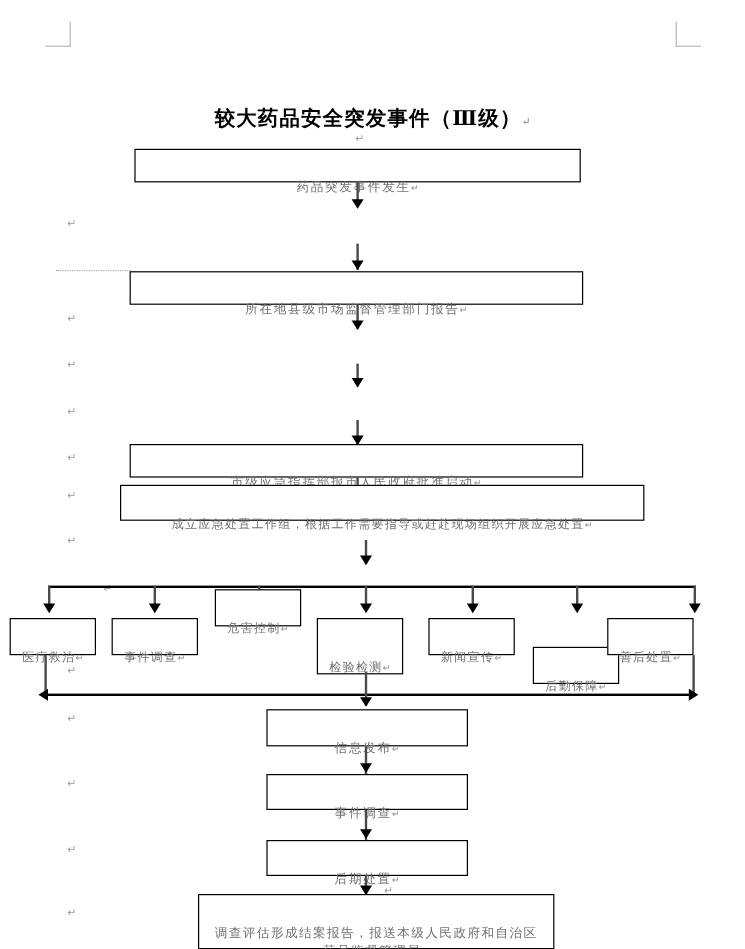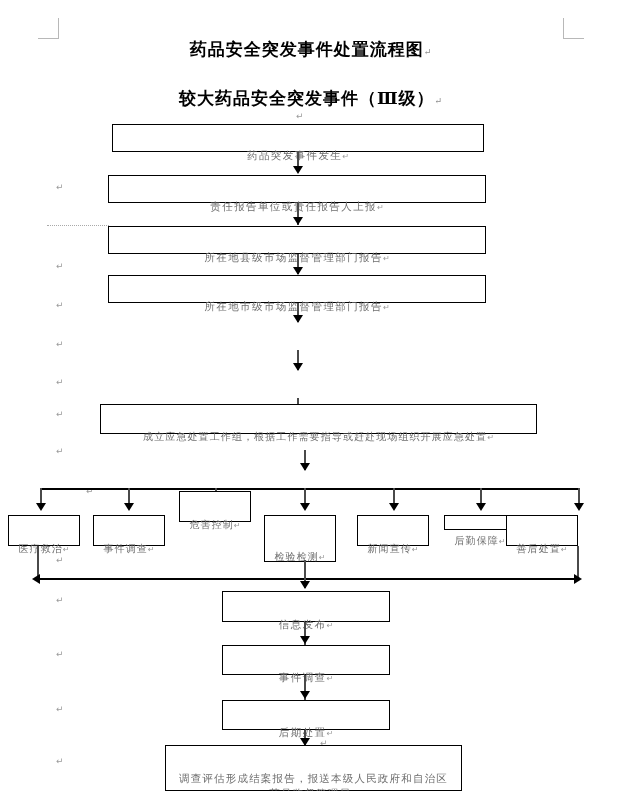--- a/index.html
+++ b/index.html
@@ -75,23 +75,20 @@
 
   <div class="cropmark" style="left:38px;top:18px;">
     <i class="cm-v" style="left:20px;top:0;"></i>
     <i class="cm-h" style="left:0;top:20px;"></i>
   </div>
   <div class="cropmark" style="left:563px;top:18px;">
     <i class="cm-v" style="left:0;top:0;"></i>
     <i class="cm-h" style="left:0;top:20px;"></i>
   </div>
 
-  <div class="title" style="top:38px;">
-    <span>药品安全突发事件处置流程图</span><span class="pm">↵</span>
-  </div>
   <div class="title" style="top:87px;">
     <span>较大药品安全突发事件（Ⅲ级）</span><span class="pm">↵</span>
   </div>
 
   <div class="pilcrow" style="left:56px;top:183px;">↵</div>
   <div class="pilcrow" style="left:56px;top:262px;">↵</div>
   <div class="pilcrow" style="left:56px;top:301px;">↵</div>
   <div class="pilcrow" style="left:56px;top:340px;">↵</div>
   <div class="pilcrow" style="left:56px;top:378px;">↵</div>
   <div class="pilcrow" style="left:56px;top:410px;">↵</div>
@@ -108,41 +105,38 @@
   <div class="pilcrow" style="left:320px;top:739px;">↵</div>
 
   <div class="dotline" style="left:47px;top:225px;width:62px;"></div>
 
   <div class="box" style="left:112px;top:124px;width:372px;height:28px;">
     <span class="txt"><span>药品突发事件发生</span><span class="pm">↵</span></span>
   </div>
   <div class="vline" style="left:297px;top:152px;height:20px;"></div>
   <div class="arrow-d" style="left:293px;top:166px;"></div>
 
-  <div class="box" style="left:108px;top:175px;width:378px;height:28px;">
-    <span class="txt"><span>责任报告单位或责任报告人上报</span><span class="pm">↵</span></span>
-  </div>
   <div class="vline" style="left:297px;top:203px;height:22px;"></div>
   <div class="arrow-d" style="left:293px;top:217px;"></div>
 
   <div class="box" style="left:108px;top:226px;width:378px;height:28px;">
     <span class="txt"><span>所在地县级市场监督管理部门报告</span><span class="pm">↵</span></span>
   </div>
   <div class="vline" style="left:297px;top:254px;height:20px;"></div>
   <div class="arrow-d" style="left:293px;top:267px;"></div>
 
-  <div class="box" style="left:108px;top:275px;width:378px;height:28px;">
-    <span class="txt"><span>所在地市级市场监督管理部门报告</span><span class="pm">↵</span></span>
-  </div>
   <div class="vline" style="left:297px;top:303px;height:19px;"></div>
   <div class="arrow-d" style="left:293px;top:315px;"></div>
 
   <div class="vline" style="left:297px;top:350px;height:20px;"></div>
   <div class="arrow-d" style="left:293px;top:363px;"></div>
 
+  <div class="box" style="left:108px;top:370px;width:378px;height:28px;">
+    <span class="txt"><span>市级应急指挥部报市人民政府批准启动</span><span class="pm">↵</span></span>
+  </div>
   <div class="vline" style="left:297px;top:398px;height:22px;"></div>
   <div class="arrow-d" style="left:293px;top:412px;"></div>
 
   <div class="box small" style="left:100px;top:404px;width:437px;height:30px;">
     <span class="txt"><span>成立应急处置工作组，根据工作需要指导或赶赴现场组织开展应急处置</span><span class="pm">↵</span></span>
   </div>
 
   <div class="vline" style="left:304px;top:450px;height:20px;"></div>
   <div class="arrow-d" style="left:300px;top:463px;"></div>
 
@@ -177,21 +171,21 @@
   </div>
   <div class="box small" style="left:179px;top:491px;width:72px;height:31px;">
     <span class="txt"><span>危害控制</span><span class="pm">↵</span></span>
   </div>
   <div class="box small" style="left:264px;top:515px;width:72px;height:47px;">
     <span class="txt"><span>检验检测</span><span class="pm">↵</span></span>
   </div>
   <div class="box small" style="left:357px;top:515px;width:72px;height:31px;">
     <span class="txt"><span>新闻宣传</span><span class="pm">↵</span></span>
   </div>
-  <div class="box small" style="left:444px;top:515px;width:72px;height:15px;">
+  <div class="box small" style="left:444px;top:539px;width:72px;height:31px;">
     <span class="txt"><span>后勤保障</span><span class="pm">↵</span></span>
   </div>
   <div class="box small" style="left:506px;top:515px;width:72px;height:31px;">
     <span class="txt"><span>善后处置</span><span class="pm">↵</span></span>
   </div>
 
   <div class="vline" style="left:37px;top:546px;height:32px;"></div>
   <div class="vline" style="left:577px;top:546px;height:32px;"></div>
   <div class="hline" style="left:37px;top:578px;width:541px;"></div>
   <div class="arrow-l" style="left:32px;top:574px;"></div>

